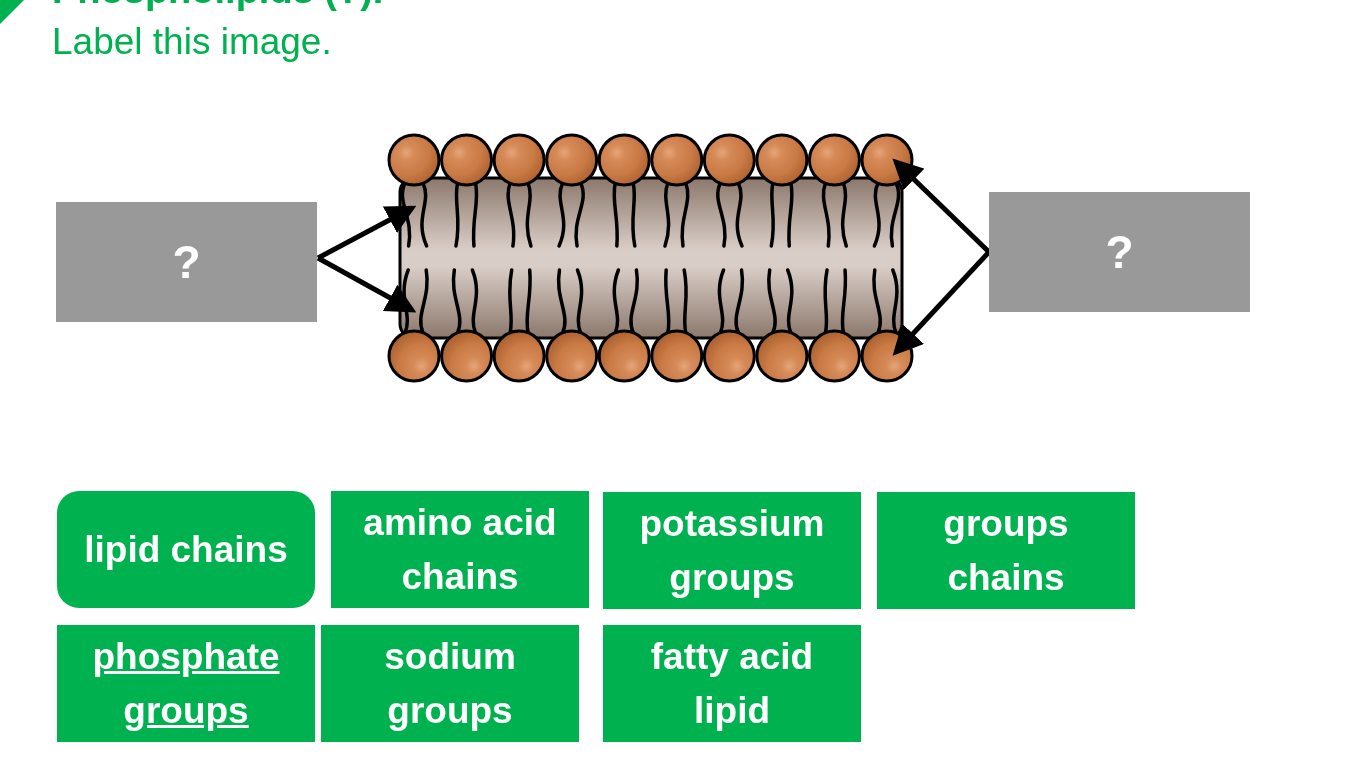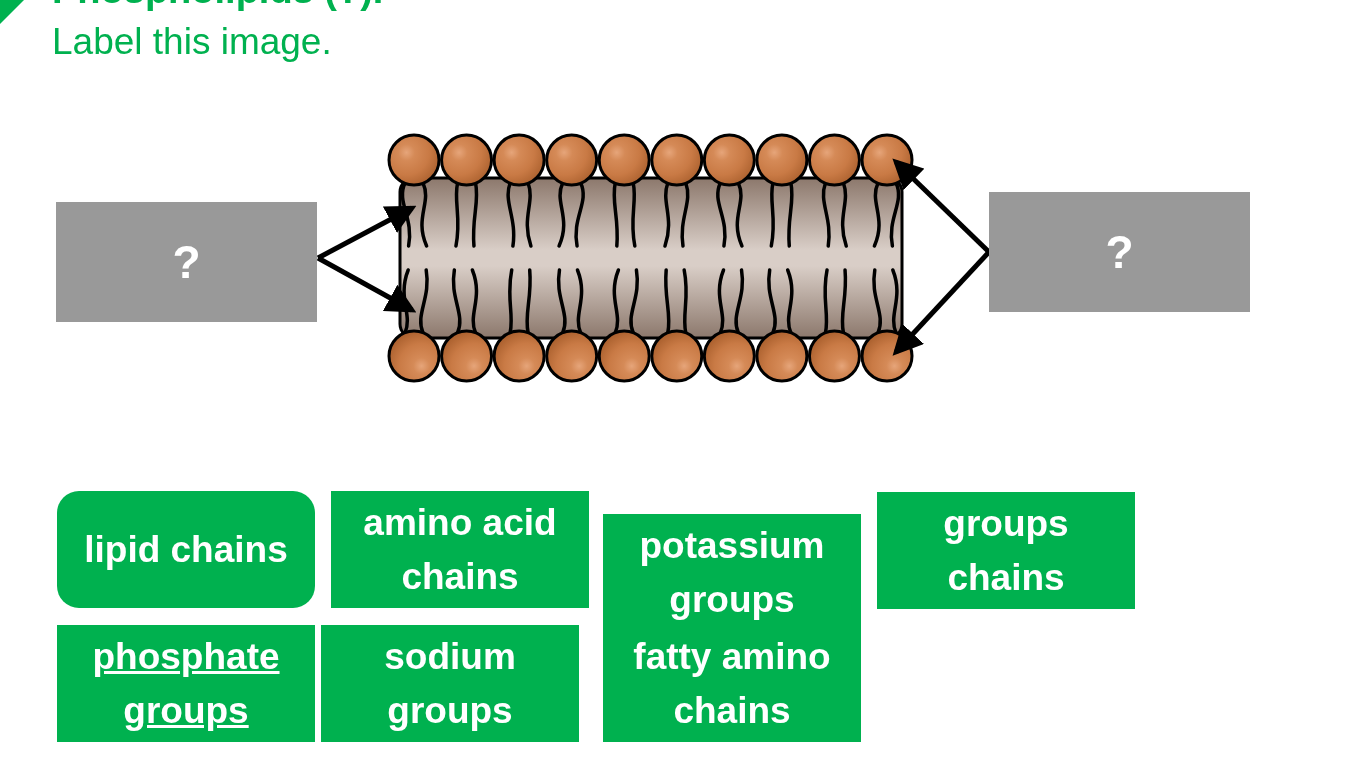--- a/index.html
+++ b/index.html
@@ -187,18 +187,18 @@
         <line x1="989" y1="252" x2="896" y2="352" stroke="#000" stroke-width="5" marker-end="url(#arrowHead)"></line>
       </g>
     </svg>
   </div>
 
   <div class="drop-zone" id="drop-left">?</div>
   <div class="drop-zone" id="drop-right">?</div>
 
   <div class="tile" style="left:57px; top:491px;border-radius:22px;">lipid chains</div>
   <div class="tile" style="left:331px; top:491px;">amino acid chains</div>
-  <div class="tile" style="left:603px; top:492px;margin-top:22px;">potassium groups</div>
+  <div class="tile" style="left:603px; top:492px;">potassium groups</div>
   <div class="tile" style="left:877px; top:492px;">groups chains</div>
   <div class="tile" style="left:57px; top:625px;text-decoration:underline;">phosphate groups</div>
   <div class="tile" style="left:321px; top:625px;">sodium groups</div>
-  <div class="tile" style="left:603px; top:625px;">fatty amino chains</div>
+  <div class="tile" style="left:603px; top:625px;">fatty acid lipid</div>
 </div>
 
 </body></html>

